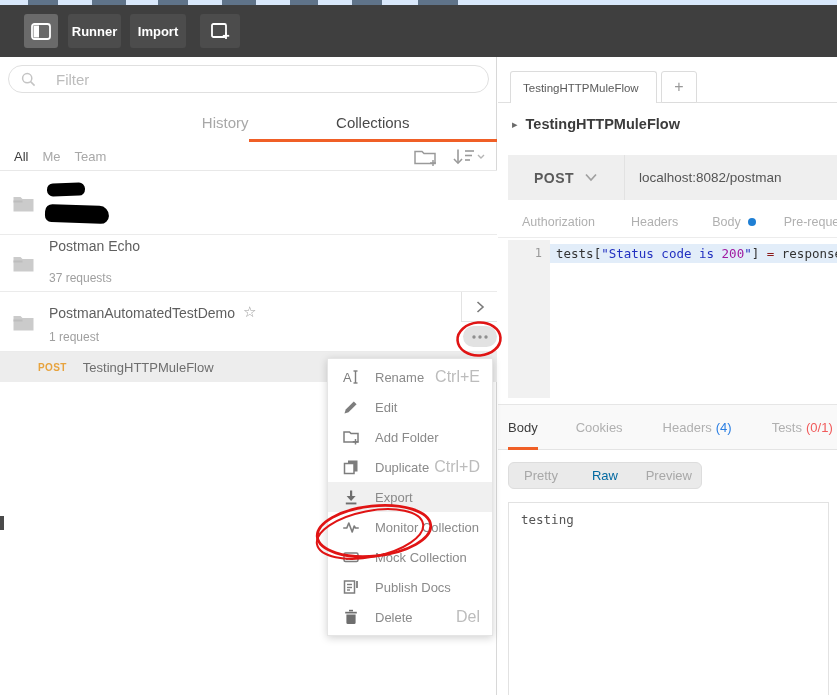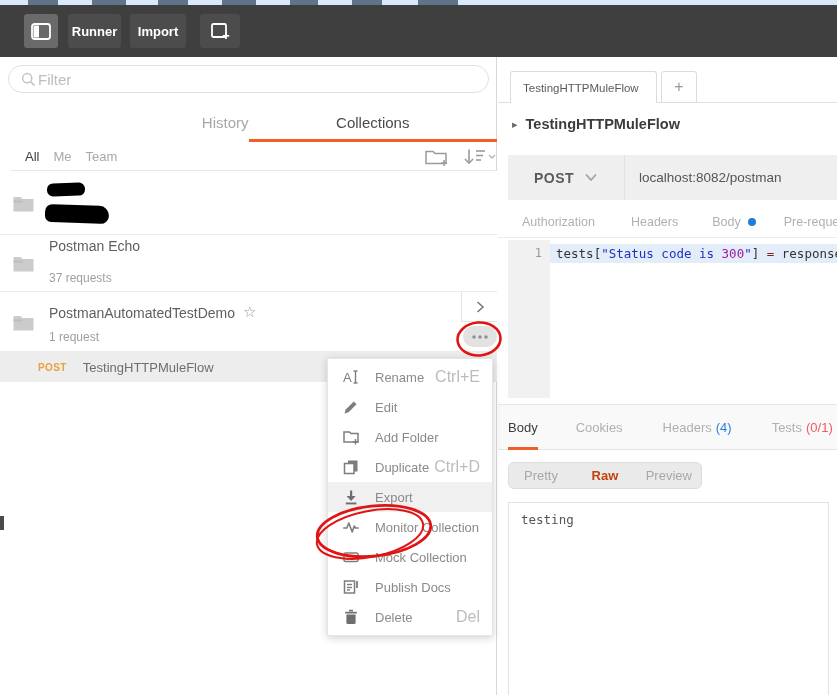--- a/index.html
+++ b/index.html
@@ -16,29 +16,29 @@
   .topbar { left:0; top:5px; width:837px; height:52px; background:#3f3f3f; }
   .tb-btn { position:absolute; top:9px; height:34px; background:#4c4c4c; border-radius:3px;
             color:#fff; font-size:13px; font-weight:bold; display:flex; align-items:center;
             justify-content:center; cursor:pointer; }
   .tb-btn.active { background:#6a6a6a; }
 
   
   .sidebar { left:0; top:57px; width:497px; height:638px; background:#fff; border-right:1px solid #d8d8d8; }
   .filter-pill { position:absolute; left:8px; top:8px; width:481px; height:28px; border:1px solid #e0e0e0;
                  border-radius:14px; display:flex; align-items:center; padding-left:12px; background:#fff; }
-  .filter-pill input { border:none; outline:none; font-size:15px; color:#555; width:400px; margin-left:2px;
+  .filter-pill input { border:none; outline:none; font-size:15px; color:#555; width:400px; margin-left:20px;
                        font-family:"Liberation Sans",sans-serif; background:transparent; }
   .filter-pill input::placeholder { color:#bcbcbc; }
   .side-tabs { position:absolute; left:0; top:46px; width:497px; height:39px; display:flex; }
   .side-tab { width:50%; text-align:center; font-size:15px; padding-top:11px; cursor:pointer; position:relative; }
   .side-tab.inactive { color:#a8a8a8;text-align:right; }
   .side-tab.active { color:#4a4a4a; }
   .side-tab .underline { position:absolute; left:0; bottom:0; width:100%; height:3px; background:#f05f26; }
-  .scope-row { position:absolute; left:11px; top:85px; width:497px; height:29px; border-bottom:1px solid #e8e8e8;
+  .scope-row { position:absolute; left:0; top:85px; width:497px; height:29px; border-bottom:1px solid #e8e8e8;
                display:flex; align-items:center; font-size:13px; }
   .scope-row .sc { margin-left:14px; cursor:pointer; }
   .sc.on { color:#3c3c3c; } .sc.off { color:#a8a8a8; }
 
   .citem { position:absolute; left:0; width:497px; border-bottom:1px solid #ebebeb; background:#fff; }
   .citem .title { font-size:14px; color:#5f5f5f; }
   .citem .sub { font-size:12px; color:#9f9f9f; margin-top:4px; }
   .redact { background:#000; position:absolute; }
 
   .req-row { position:absolute; left:0; top:295px; width:497px; height:30px; background:#ededed;
@@ -92,21 +92,21 @@
   .resp-tabs { position:absolute; left:10px; top:0; height:45px; display:flex; align-items:center;
                font-size:13px; color:#b0b0b0; white-space:nowrap; }
   .resp-tab { cursor:pointer; position:relative; height:45px; display:flex; align-items:center; }
   .resp-tab.sel { color:#3c3c3c; }
   .resp-tab .ou { position:absolute; left:0; bottom:0; width:100%; height:3px; background:#f05f26; }
   .cnt-blue { color:#2a7ee2; margin-left:4px; } .cnt-red { color:#f15b5b; margin-left:4px; }
 
   .segmented { position:absolute; left:10px; top:405px; width:194px; height:27px; background:#eaeaea;
                border:1px solid #dddddd; border-radius:6px; display:flex; align-items:center; }
   .segmented .seg { width:33.3%; text-align:center; font-size:13px; color:#a8a8a8; cursor:pointer; }
-  .segmented .seg.sel { color:#c2410c; font-weight:bold; }
+  .segmented .seg.sel { color:#0369a1; font-weight:normal; }
 
   .resp-body { position:absolute; left:10px; top:445px; width:321px; height:200px; background:#fff;
                border:1px solid #e2e2e2; border-bottom:none; }
   .resp-body .txt { font-size:12.5px; color:#555; padding:9px 0 0 12px; }
 
   .edge-tick { left:0; top:516px; width:4px; height:14px; background:#4a4a4a; }
 
   .annot { left:0; top:0; width:837px; height:695px; z-index:50; pointer-events:none; }
 
   svg { display:block; }
@@ -362,21 +362,21 @@
       </span>
       <span class="rt" style="margin-left:28px;">
         <span>Pre-request Script</span>
       </span>
     </div>
 
     <div class="editor">
       <div class="gutter"></div>
       <div class="code-line-bg"></div>
       <div class="lno mono">1</div>
-      <div class="code mono"><span>tests[</span><span class="str">"Status code is </span><span class="num">300</span><span class="str">"</span><span>] </span><span class="op">=</span><span> responseCode.</span></div>
+      <div class="code mono"><span>tests[</span><span class="str">"Status code is </span><span class="num">200</span><span class="str">"</span><span>] </span><span class="op">=</span><span> responseCode.</span></div>
     </div>
 
     <div class="divider-h" style="top:347px;"></div>
 
     <div class="resp-header">
       <div class="resp-tabs">
         <span class="resp-tab sel">
           <span>Body</span>
           <span class="ou"></span>
         </span>

